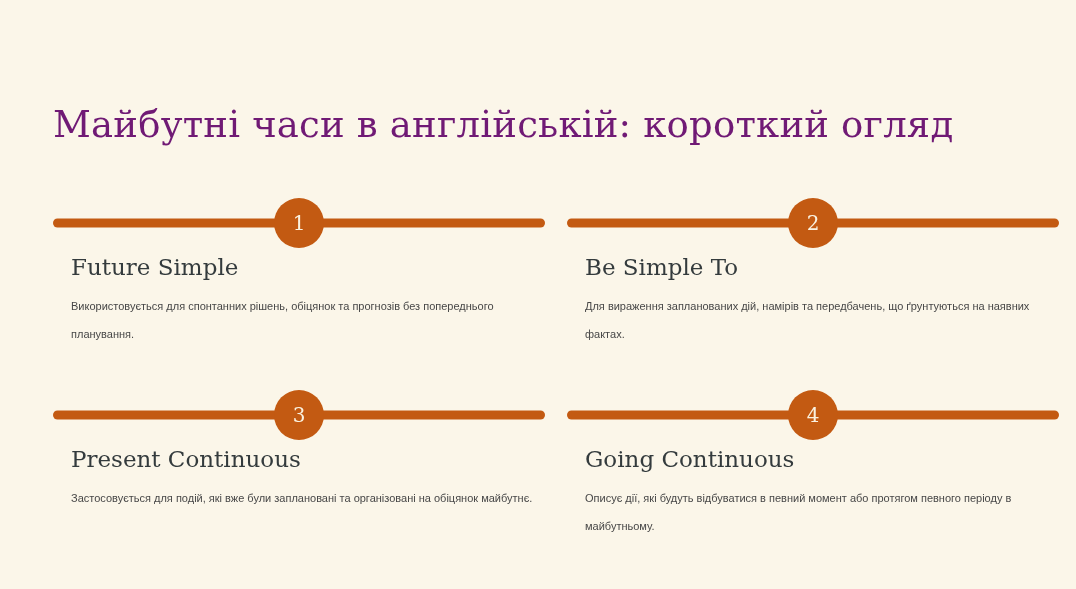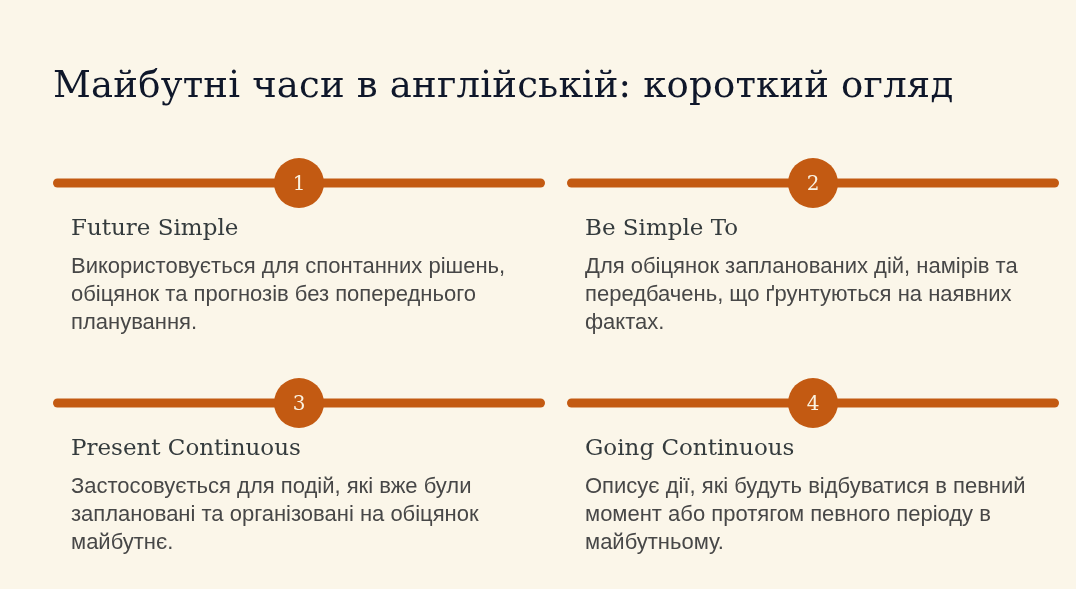--- a/index.html
+++ b/index.html
@@ -12,27 +12,27 @@
     background: #FBF6E9;
     overflow: hidden;
     font-family: "Liberation Sans", sans-serif;
   }
   .slide {
     position: relative;
     width: 1076px;
     height: 589px;
   }
   h1.title {
-    margin: 60px 17px 0 53px;
+    margin: 100px 17px 0 53px;
     font-family: "DejaVu Serif", "Liberation Serif", serif;
     font-weight: 500;
     font-size: 37px;
     line-height: 50px;
     letter-spacing: 0.2px;
-    color: #0f172a;
+    color: #701a75;
     white-space: nowrap;
   }
   .grid {
     display: grid;
     grid-template-columns: 1fr 1fr;
     column-gap: 22px;
     row-gap: 42px;
     margin: 48px 17px 0 53px;
   }
   .section {
@@ -72,21 +72,21 @@
     margin: 4px 0 0 18px;
     font-family: "DejaVu Serif", "Liberation Serif", serif;
     font-weight: 500;
     font-size: 23px;
     line-height: 30px;
     color: #343B3D;
   }
   .section p {
     margin: 10px 0 0 18px;
     max-width: 470px;
-    font-size: 22px;
+    font-size: 11px;
     line-height: 28px;
     color: #474747;
   }
 </style>
 </head>
 <body>
 
 <div class="slide">
   <h1 class="title">Майбутні часи в англійській: короткий огляд</h1>
   <div class="grid">
@@ -102,21 +102,21 @@
   </div>
 
   <div class="section">
     <div class="timeline">
       <div class="line"></div>
       <div class="circle">
         <span>2</span>
       </div>
     </div>
     <h2>Be Simple To</h2>
-    <p>Для обіцянок запланованих дій, намірів та передбачень, що ґрунтуються на наявних фактах.</p>
+    <p>Для вираження запланованих дій, намірів та передбачень, що ґрунтуються на наявних фактах.</p>
   </div>
 
   <div class="section">
     <div class="timeline">
       <div class="line"></div>
       <div class="circle">
         <span>3</span>
       </div>
     </div>
     <h2>Present Continuous</h2>

